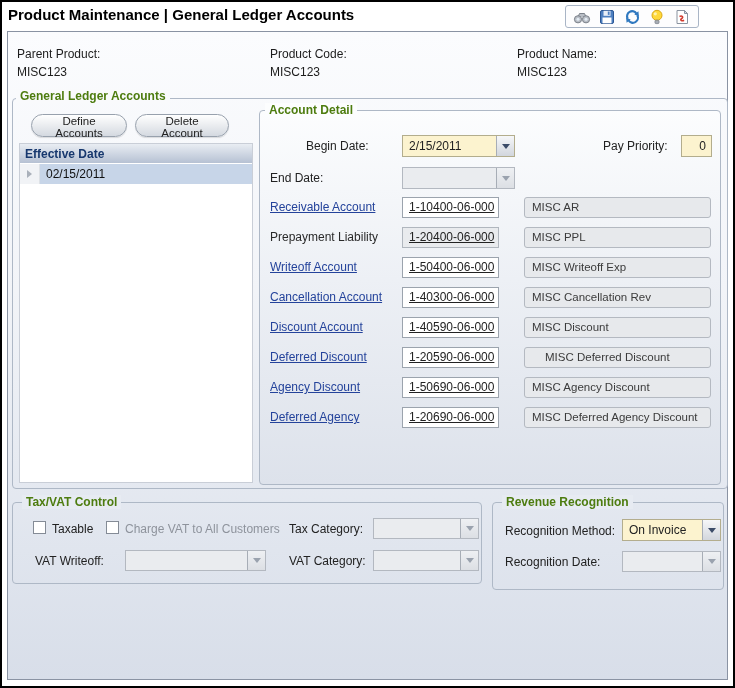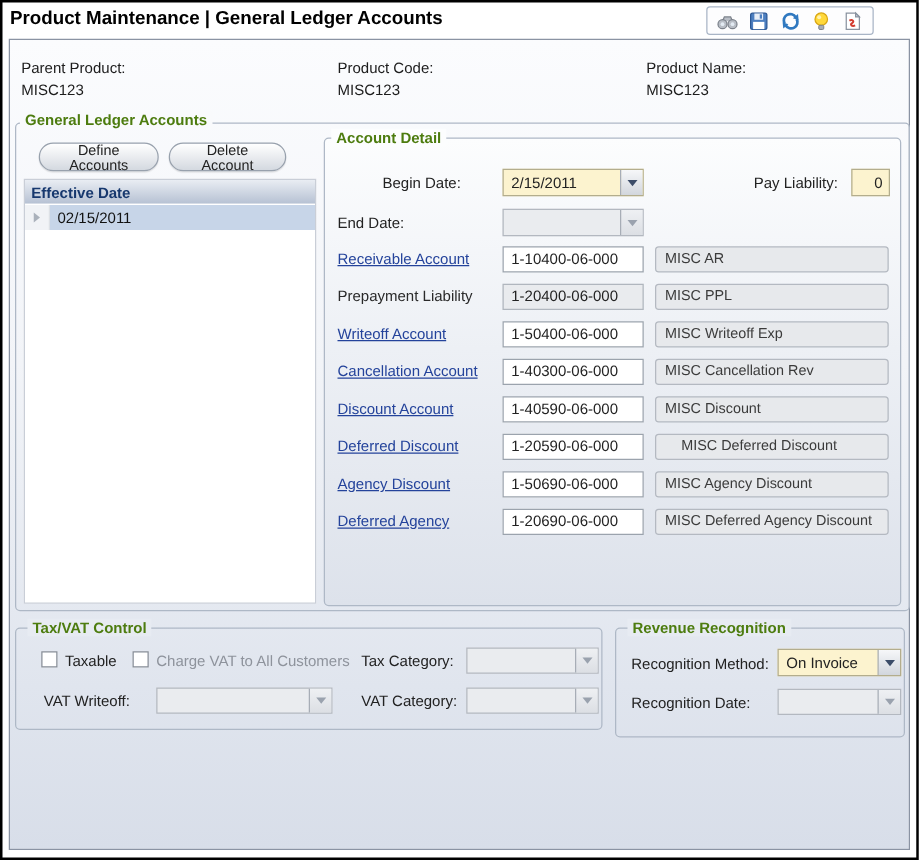--- a/index.html
+++ b/index.html
@@ -78,22 +78,22 @@
   .combo.disabled { background:#eaecef; border-color:#b3b8c0; }
   .combo.disabled .btn { background:linear-gradient(#eef0f3,#dcdfe4); }
   .combo.disabled .btn::after { border-top-color:#9aa2ae; }
   .pp-box { position:absolute; left:673px; top:103px; width:31px; height:22px;
             background:#fcf3cf; border:1px solid #b3ad8d; font-size:12px; line-height:20px;
             text-align:right; padding-right:5px; color:#222; }
   
   .acct-label { position:absolute; left:262px; font-size:12px; color:#24439b;
                 text-decoration:underline; cursor:pointer; white-space:nowrap; }
   .acct-label.acct-plain { color:#2a2a2a; text-decoration:none; cursor:default; }
-  .acct-num { position:absolute; left:394px; width:113px; height:21px; background:#fff;
-              border:1px solid #9ba3ad; font-size:12px; line-height:19px; padding-left:6px; color:#222; }
+  .acct-num { position:absolute; left:394px; width:97px; height:21px; background:#fff;
+              border:1px solid #9ba3ad; font-size:12px; line-height:19px; padding-left:6px; color:#222;text-decoration:underline; }
   .acct-num.disabled { background:#e9ebee; border-color:#b0b6be; }
   .acct-desc { position:absolute; left:516px; width:187px; height:21px; background:#e7e9ec;
                border:1px solid #b4b9c1; border-radius:3px; font-size:11.5px; line-height:19px;
                padding-left:7px; color:#3b3b3b; white-space:nowrap; }
   
   .checkbox { position:absolute; width:13px; height:13px; background:#fff;
               border:1px solid #848b96; cursor:pointer; }
 </style>
 </head>
 <body>
@@ -169,21 +169,21 @@
 
   <div class="groupbox ad-box"></div>
   <div class="group-label ad-label">Account Detail</div>
 
   <div class="form-label" style="left:262px; top:107px;margin-left:36px;">Begin Date:</div>
   <div class="combo cream" style="left:394px; top:103px; width:113px;">
     <span class="val">2/15/2011</span>
     <span class="btn"></span>
   </div>
 
-  <div class="form-label" style="left:595px; top:107px;">Pay Liability:</div>
+  <div class="form-label" style="left:595px; top:107px;">Pay Priority:</div>
   <div class="pp-box">0</div>
 
   <div class="form-label" style="left:262px; top:139px;">End Date:</div>
   <div class="combo disabled" style="left:394px; top:135px; width:113px;">
     <span class="val"></span>
     <span class="btn"></span>
   </div>
 
   <div id="account-rows">
   <a class="acct-label" style="top: 168px;">Receivable Account</a>

